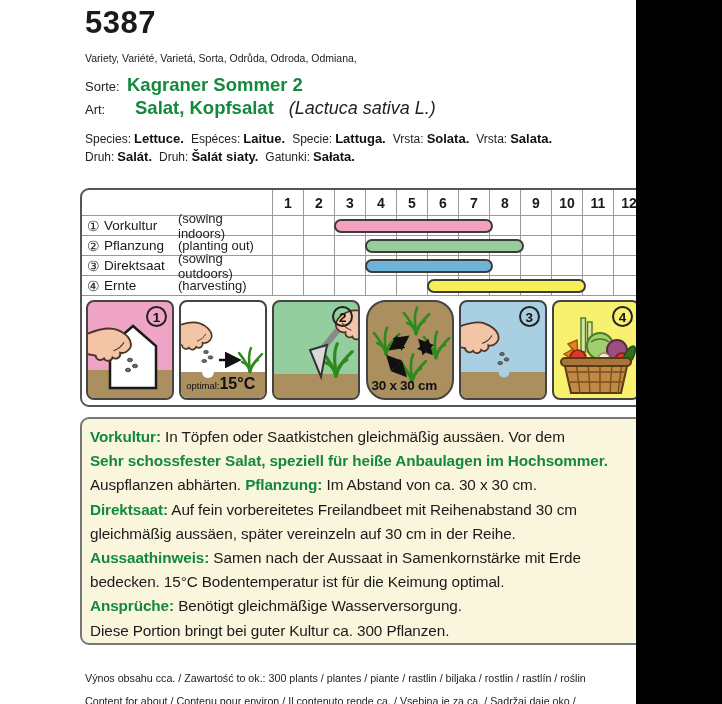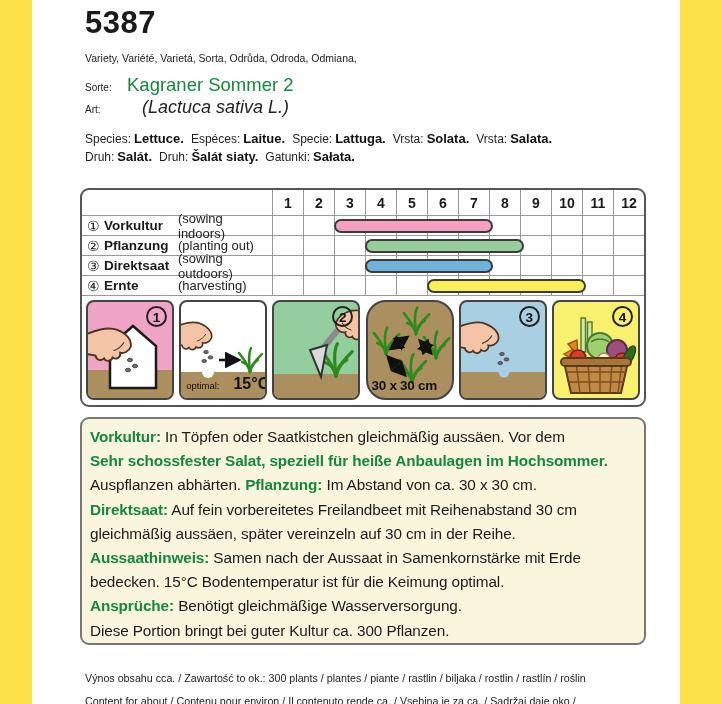--- a/index.html
+++ b/index.html
@@ -1,59 +1,59 @@
 <!DOCTYPE html>
 <html><head>
 <meta charset="utf-8">
 <style>
   html,body{margin:0;padding:0;background:#000;}
-  .page{position:relative;width:722px;height:704px;background:#fde047;overflow:hidden;
+  .page{position:relative;width:636px;height:704px;background:#ffffff;overflow:hidden;
         font-family:"Liberation Sans", sans-serif;color:#1a1a1a;}
   .label-sheet{position:absolute;left:32px;top:0;width:648px;height:704px;background:#fff;}
   .abs{position:absolute;}
   
   .artnum{left:85px;top:5px;font-size:31px;font-weight:bold;letter-spacing:.5px;}
   .variety{left:85px;top:52px;font-size:10.5px;color:#222;}
   .titlerow{display:flex;align-items:baseline;white-space:nowrap;}
   .sorte-row{left:85px;top:74px;}
   .art-row{left:85px;top:97px;gap:8px;}
-  .small-label{font-size:10px;color:#222;width:42px;flex:0 0 42px;}
-  .green-big{font-size:18.5px;font-weight:normal;color:#14893d;}
+  .small-label{font-size:13px;color:#222;width:42px;flex:0 0 42px;}
+  .green-big{font-size:18.5px;font-weight:bold;color:#14893d;}
   .latin{font-size:18px;font-style:italic;color:#222;margin-left:7px;}
   .species-line{white-space:nowrap;}
   .sp1{left:85px;top:129px;}
   .sp2{left:85px;top:147px;}
   .sp-label{font-size:12px;color:#222;}
   .sp-value{font-size:13px;font-weight:bold;color:#111;margin:0 7px 0 3px;}
   
   .cal-box{left:80px;top:188px;width:566px;height:219px;border:2px solid #555;
            border-radius:9px;background:#fff;box-sizing:border-box;}
   .cal-grid{position:absolute;left:0;top:0;right:0;}
   .cal-row{display:flex;height:20px;}
   .cal-row-header{height:26px;}
   .cal-label{flex:0 0 190px;display:flex;align-items:center;border-bottom:1px solid #999;
              box-sizing:border-box;padding-left:5px;font-size:13.5px;}
   .cal-num{flex:0 0 17px;font-size:14px;}
-  .cal-name{flex:0 0 74px;font-weight:bold;}
+  .cal-name{flex:0 0 74px;font-weight:normal;}
   .cal-en{font-size:13px;color:#222;}
   .cal-months{flex:1;display:flex;position:relative;}
   .cal-cell{flex:1;border-left:1px solid #999;border-bottom:1px solid #999;box-sizing:border-box;}
   .cal-hcell{display:flex;align-items:center;justify-content:center;
              font-size:14px;font-weight:bold;}
   .cal-bar{position:absolute;top:3px;height:10px;border:2px solid #3c3c3c;border-radius:8px;}
   
   .picto-strip{position:absolute;left:4px;top:110px;width:554px;height:100px;
                display:flex;justify-content:space-between;}
   .picto{position:relative;width:88px;height:100px;border:2px solid #444;border-radius:8px;
          box-sizing:border-box;overflow:hidden;background:#fff;}
   .picto-art{position:absolute;left:0;top:0;}
   .picto-num{position:absolute;top:4px;right:5px;width:21px;height:21px;border:2px solid #222;
              border-radius:50%;text-align:center;line-height:20px;font-size:13.5px;
              font-weight:bold;color:#111;box-sizing:border-box;}
-  .picto-cap2{position:absolute;left:5px;bottom:5px;display:flex;align-items:baseline;gap:14px;}
+  .picto-cap2{position:absolute;left:5px;bottom:5px;display:flex;align-items:baseline;gap:0;}
   .cap2-label{font-size:9.5px;color:#111;}
   .cap2-value{font-size:16px;font-weight:bold;color:#111;}
   .picto-cap4{position:absolute;left:4px;bottom:5px;font-size:13.5px;font-weight:bold;color:#111;
               letter-spacing:-0.3px;}
   
   .desc-box{left:80px;top:417px;width:566px;height:228px;border:2px solid #777;border-radius:9px;
             background:#faf6dd;box-sizing:border-box;padding:6px 0 0 8px;overflow:hidden;}
   .desc-line{height:24.2px;line-height:24.2px;font-size:15.3px;white-space:nowrap;
              letter-spacing:-0.1px;color:#1a1a1a;}
   .desc-g{color:#14893d;font-weight:bold;}
@@ -93,20 +93,21 @@
 
   <div class="abs artnum">5387</div>
   <div class="abs variety">Variety, Variété, Varietá, Sorta, Odrůda, Odroda, Odmiana,</div>
 
   <div class="abs titlerow sorte-row">
     <span class="small-label">Sorte:</span>
     <span class="green-big">Kagraner Sommer 2</span>
   </div>
   <div class="abs titlerow art-row">
     <span class="small-label">Art:</span>
+    <span class="green-big">Salat, Kopfsalat</span>
     <span class="latin">(Lactuca sativa L.)</span>
   </div>
 
   <div class="abs species-line sp1"><span class="sp-label">Species:</span><span class="sp-value">Lettuce.</span><span class="sp-label">Espéces:</span><span class="sp-value">Laitue.</span><span class="sp-label">Specie:</span><span class="sp-value">Lattuga.</span><span class="sp-label">Vrsta:</span><span class="sp-value">Solata.</span><span class="sp-label">Vrsta:</span><span class="sp-value">Salata.</span></div>
   <div class="abs species-line sp2"><span class="sp-label">Druh:</span><span class="sp-value">Salát.</span><span class="sp-label">Druh:</span><span class="sp-value">Šalát siaty.</span><span class="sp-label">Gatunki:</span><span class="sp-value">Sałata.</span></div>
 
   <div class="abs cal-box">
     <div class="cal-grid">
         <div class="cal-row cal-row-header">
           <div class="cal-label"></div>

